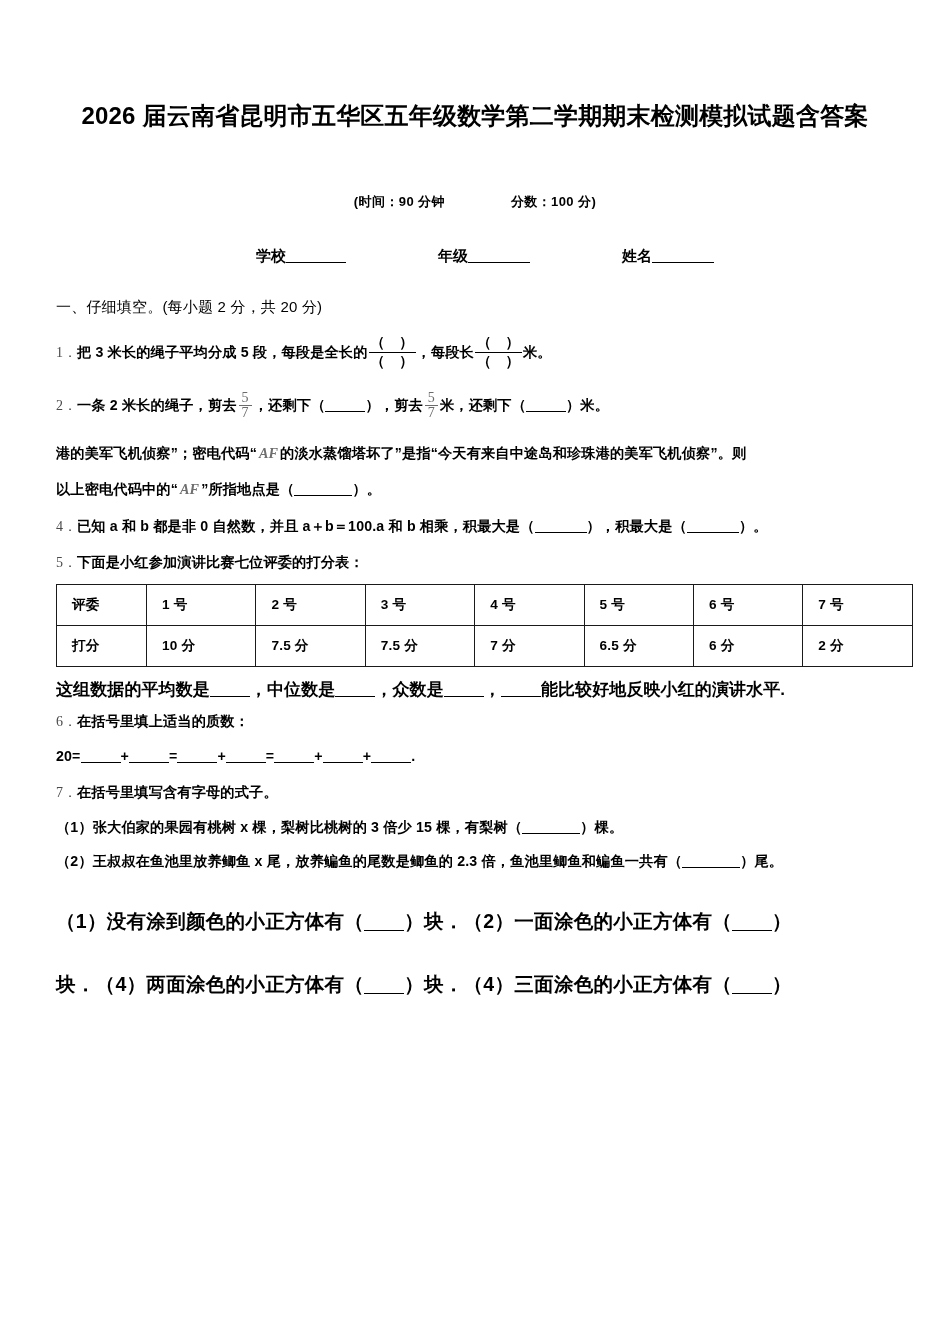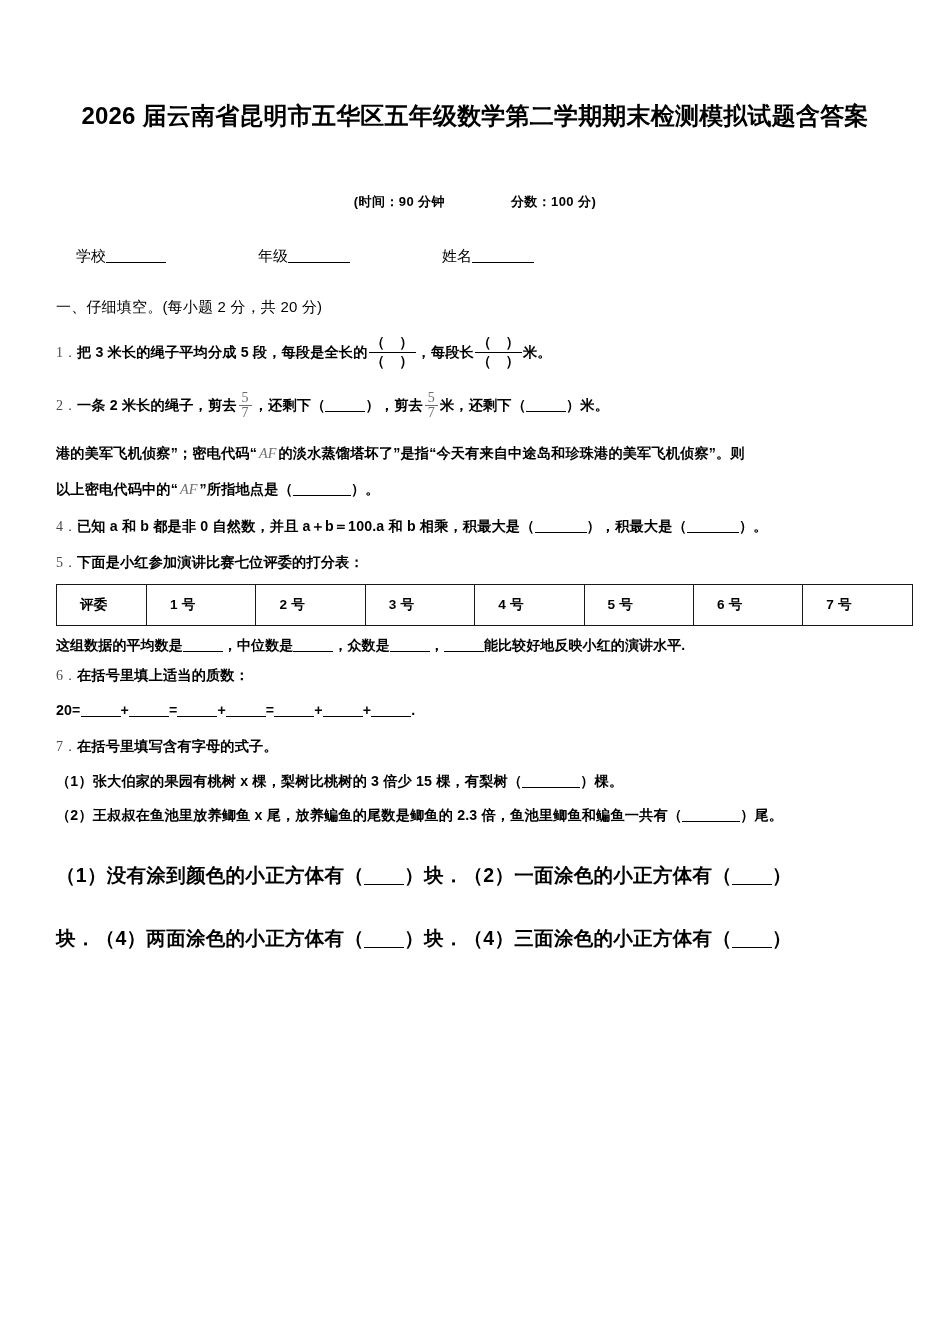--- a/index.html
+++ b/index.html
@@ -40,22 +40,23 @@
     text-align: center;
     font-size: 13px;
     font-weight: bold;
     letter-spacing: 0.4px;
   }
   .meta-line .gap-wide { display: inline-block; width: 58px; }
 
   .idline {
     margin-top: 36px;
     font-size: 15px;
-    font-weight: normal;
+    font-weight: bold;
     display: flex;
+    justify-content: center;
     gap: 92px;
     padding-left: 20px;
   }
   .idline .field { white-space: nowrap; }
   .blank-u {
     display: inline-block;
     border-bottom: 1.3px solid #000;
     height: 0.95em;
     vertical-align: -2px;
   }
@@ -143,46 +144,46 @@
     display: block;
     border-bottom: 1px solid #6b6b6b;
     padding: 0 3px 0 3px;
   }
   .frac-sm .den { display: block; padding: 0 3px; }
 
   .af {
     font-family: "Liberation Serif", "DejaVu Serif", serif;
     font-style: italic;
     color: #6f6f6f;
-    font-weight: normal;
+    font-weight: bold;
     padding: 0 2px;
   }
 
   
   .score-table {
     margin-top: 10px;
     border-collapse: collapse;
     width: 856px;
     table-layout: fixed;
   }
   .score-table td {
     border: 1.1px solid #1a1a1a;
     height: 40px;
-    padding: 0 23px;
+    padding: 0 15px;
     font-size: 13.6px;
     font-weight: bold;
     letter-spacing: 0.2px;
     vertical-align: middle;
   }
   .score-table col.c0 { width: 90px; }
   .score-table col.cx { width: 109.4px; }
 
   .after-table {
     margin-top: 11px;
-    font-size: 14px;
+    font-size: 17px;
     font-weight: bold;
     letter-spacing: 0.1px;
   }
 
   
   .q8 {
     margin-top: 22px;
     font-size: 19.5px;
     font-weight: bold;
     line-height: 1.55;
@@ -250,20 +251,30 @@
       <tr>
         <td>评委</td>
         <td>1 号</td>
         <td>2 号</td>
         <td>3 号</td>
         <td>4 号</td>
         <td>5 号</td>
         <td>6 号</td>
         <td>7 号</td>
       </tr>
+      <tr>
+        <td>打分</td>
+        <td>10 分</td>
+        <td>7.5 分</td>
+        <td>7.5 分</td>
+        <td>7 分</td>
+        <td>6.5 分</td>
+        <td>6 分</td>
+        <td>2 分</td>
+      </tr>
     </tbody>
   </table>
 
   <div class="after-table">
     <span>这组数据的平均数是</span><span class="bl bl-40"></span><span>，中位数是</span><span class="bl bl-40"></span><span>，众数是</span><span class="bl bl-40"></span><span>，</span><span class="bl bl-40"></span><span>能比较好地反映小红的演讲水平.</span>
   </div>
 
   <div class="q q6">
     <div><span class="qnum">6．</span><span>在括号里填上适当的质数：</span></div>
     <div class="eqline"><span>20=</span><span class="bl bl-40"></span><span>+</span><span class="bl bl-40"></span><span>=</span><span class="bl bl-40"></span><span>+</span><span class="bl bl-40"></span><span>=</span><span class="bl bl-40"></span><span>+</span><span class="bl bl-40"></span><span>+</span><span class="bl bl-40"></span><span>.</span></div>

